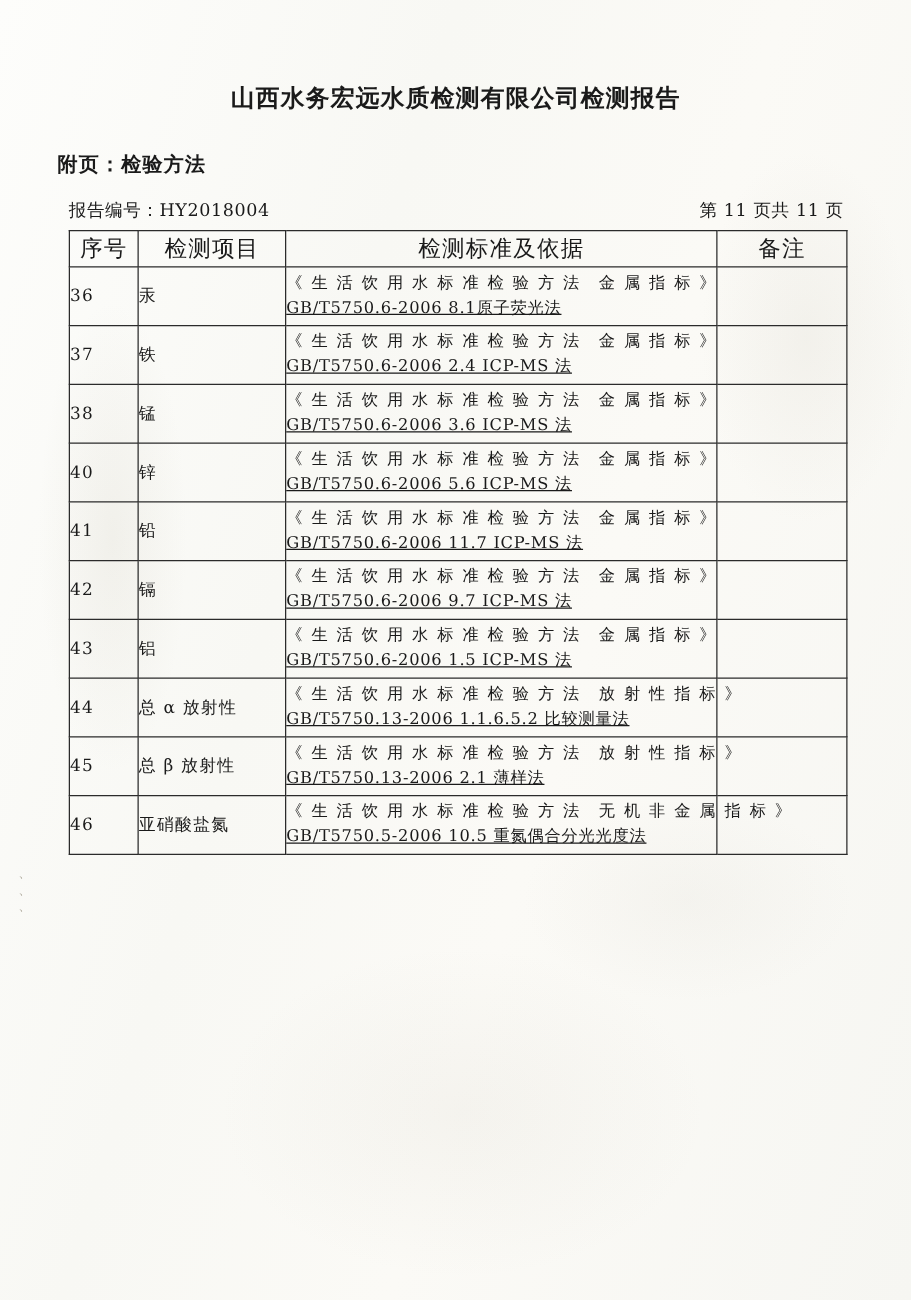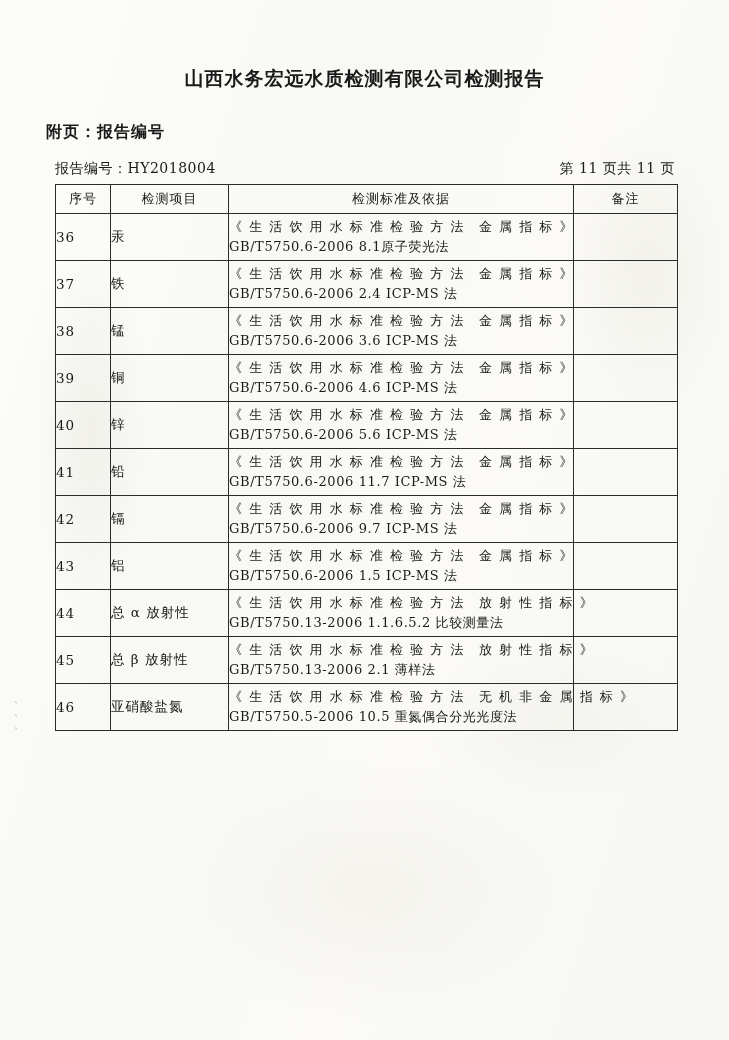--- a/index.html
+++ b/index.html
@@ -79,21 +79,21 @@
   }
   .col-no    { width: 55px; }
   .col-item  { width: 118px; }
   .col-std   { width: 345px; }
   .col-note  { width: 104px; }
 
   thead th {
     height: 28px;
     text-align: center;
     font-weight: normal;
-    font-size: 13px;
+    font-size: 18px;
     font-family: Liberation Serif, serif;
     letter-spacing: 1px;
   }
   tbody td {
     height: 46px;
   }
   .cell-center {
     text-align: left;
     font-size: 13.5px;
     font-family: "DejaVu Serif", "Liberation Serif", serif;
@@ -106,20 +106,21 @@
     font-family: "DejaVu Serif", "Liberation Serif", serif;
     margin-left: 20px;
   }
   .std-line1 {
     letter-spacing: 1.5px;
     white-space: nowrap;
   }
   .std-line2 {
     letter-spacing: 0.6px;
     white-space: nowrap;
+    text-decoration: underline;
   }
   .gap { display: inline-block; width: 14px; }
   .marks {
     position: absolute;
     left: 8px;
     top: 700px;
     font-size: 11px;
     color: #9a9484;
     line-height: 1.9;
     writing-mode: vertical-rl;
@@ -130,21 +131,21 @@
 </head>
 <body>
 
 <div class="page">
   <div class="blotch b1"></div>
   <div class="blotch b2"></div>
   <div class="blotch b3"></div>
   <div class="blotch b4"></div>
 
   <div class="doc-title">山西水务宏远水质检测有限公司检测报告</div>
-  <div class="subtitle">附页：报告编号</div>
+  <div class="subtitle">附页：检验方法</div>
 
   <div class="meta-row">
     <div class="meta-left">报告编号：HY2018004</div>
     <div class="meta-right">第 11 页共 11 页</div>
   </div>
 
   <table class="main">
     <colgroup>
       <col class="col-no">
       <col class="col-item">
@@ -181,29 +182,20 @@
         <tr>
           <td class="cell-center">38</td>
           <td class="cell-center">锰</td>
           <td class="cell-std">
             <div class="std-line1"><span>《 生 活 饮 用 水 标 准 检 验 方 法</span><span class="gap"></span><span>金 属 指 标 》</span></div>
             <div class="std-line2">GB/T5750.6-2006  3.6 ICP-MS 法</div>
           </td>
           <td class="cell-center"></td>
         </tr>
         <tr>
-          <td class="cell-center">39</td>
-          <td class="cell-center">铜</td>
-          <td class="cell-std">
-            <div class="std-line1"><span>《 生 活 饮 用 水 标 准 检 验 方 法</span><span class="gap"></span><span>金 属 指 标 》</span></div>
-            <div class="std-line2">GB/T5750.6-2006  4.6 ICP-MS 法</div>
-          </td>
-          <td class="cell-center"></td>
-        </tr>
-        <tr>
           <td class="cell-center">40</td>
           <td class="cell-center">锌</td>
           <td class="cell-std">
             <div class="std-line1"><span>《 生 活 饮 用 水 标 准 检 验 方 法</span><span class="gap"></span><span>金 属 指 标 》</span></div>
             <div class="std-line2">GB/T5750.6-2006  5.6 ICP-MS 法</div>
           </td>
           <td class="cell-center"></td>
         </tr>
         <tr>
           <td class="cell-center">41</td>

